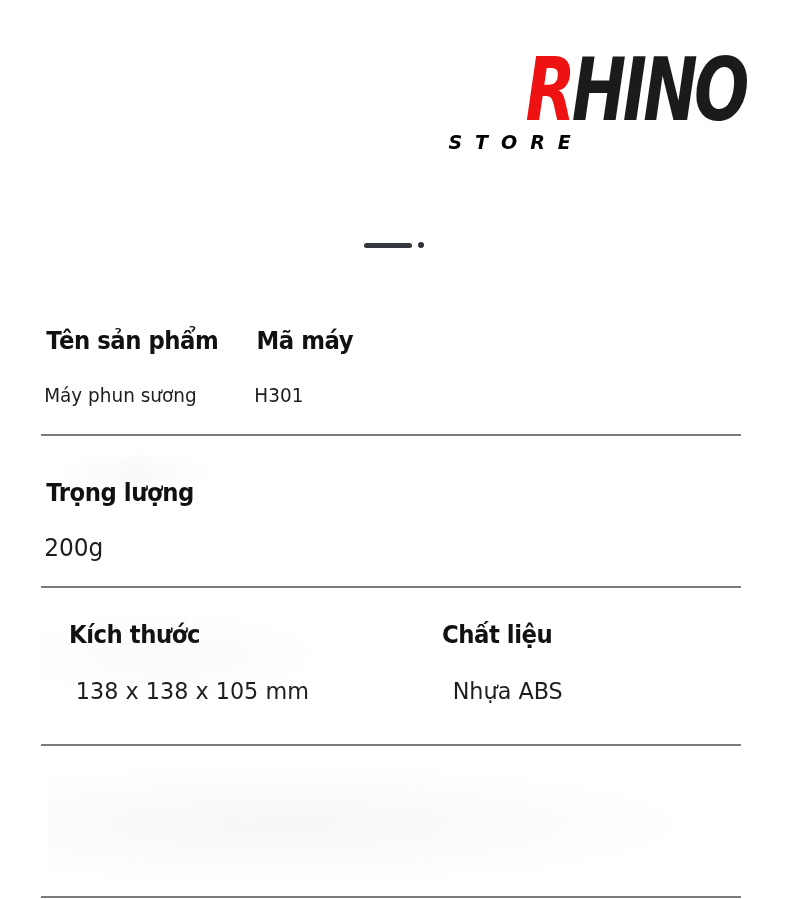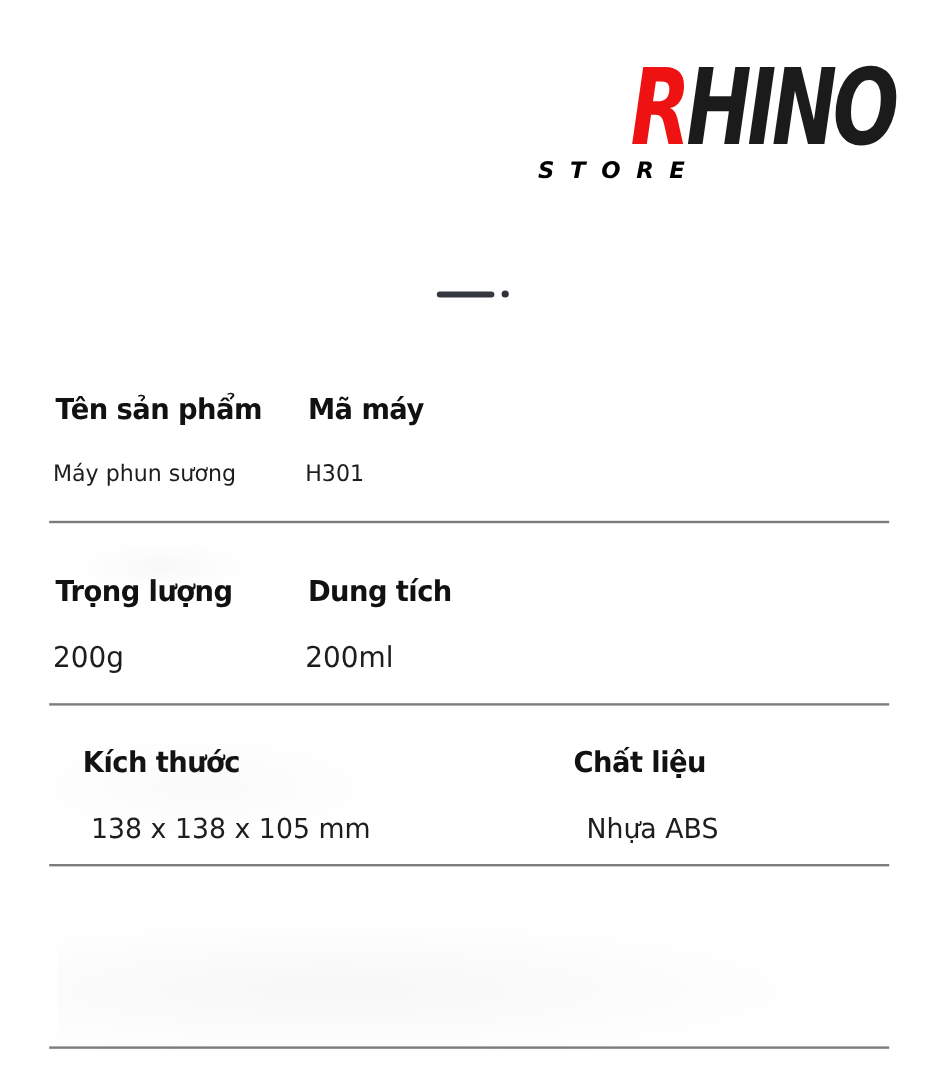--- a/index.html
+++ b/index.html
@@ -70,21 +70,21 @@
     position: absolute;
     top: 310px;
     left: 41px;
     width: 700px;
   }
   .row {
     border-bottom: 2px solid #7c7c7c;
   }
   .row-1 { height: 126px; padding-top: 16px; }
   .row-2 { height: 152px; padding-top: 42px; }
-  .row-3 { height: 134px; padding-top: 32px; gap: 36px; }
+  .row-3 { height: 158px; padding-top: 32px; }
   .row-4 { height: 152px; }
 
   .row-1, .row-2 {
     display: grid;
     grid-template-columns: 30% 32% 38%;
   }
   .row-3 {
     display: grid;
     grid-template-columns: 401px 1fr;
   }
@@ -155,24 +155,20 @@
       <div class="label">Mã máy</div>
       <div class="value">H301</div>
     </div>
   </div>
 
   <div class="row row-2">
     <div class="cell cell-1">
       <div class="label">Trọng lượng</div>
       <div class="value">200g</div>
     </div>
-    <div class="cell cell-3">
-      <div class="label">Dung tích</div>
-      <div class="value">200ml</div>
-    </div>
   </div>
 
   <div class="row row-3">
     <div class="cell cell-1">
       <div class="label">Kích thước</div>
       <div class="value">138 x 138 x 105 mm</div>
     </div>
     <div class="cell cell-2">
       <div class="label">Chất liệu</div>
       <div class="value">Nhựa ABS</div>

